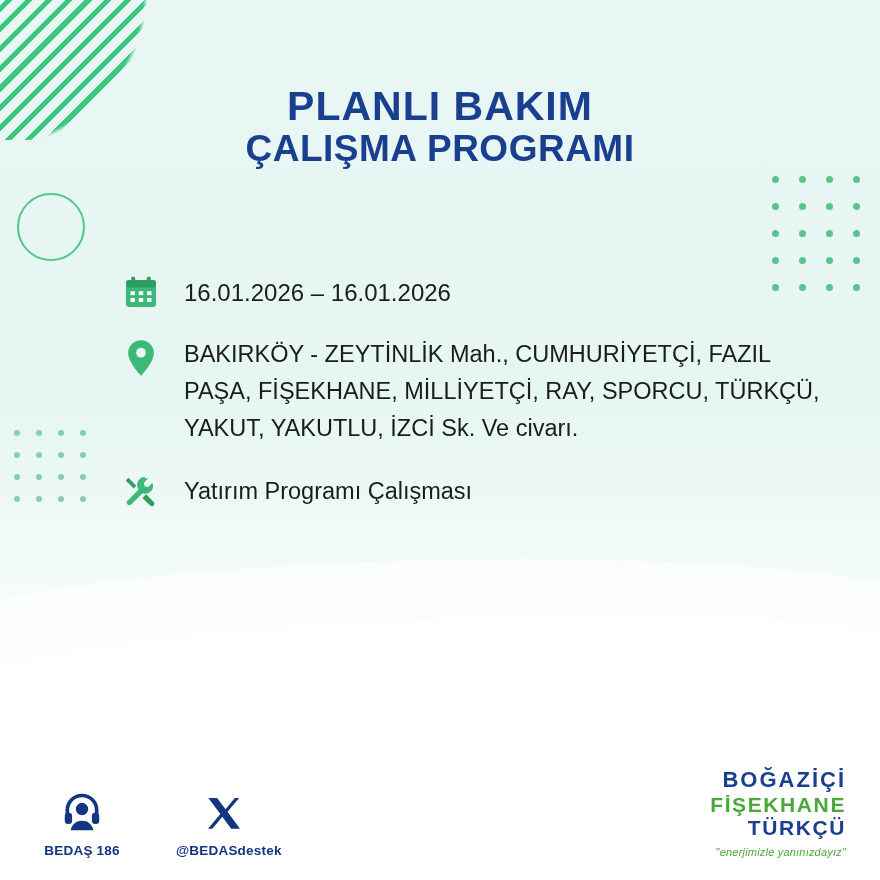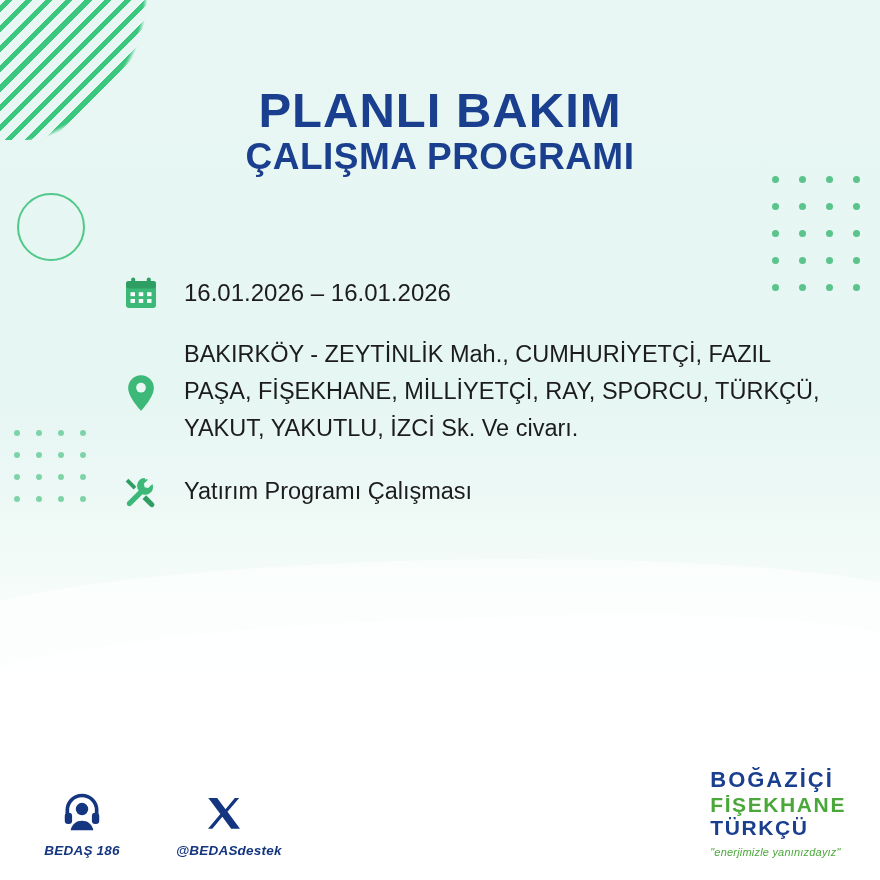--- a/index.html
+++ b/index.html
@@ -112,21 +112,21 @@
 
   .title-wrap {
     position: absolute;
     top: 86px;
     left: 0;
     right: 0;
     text-align: center;
     z-index: 3;
   }
   .title-main {
-    font-size: 49px;
+    font-size: 41px;
     font-weight: bold;
     color: #1b3f8f;
     letter-spacing: 1px;
     line-height: 1.02;
   }
   .title-sub {
     font-size: 37px;
     font-weight: bold;
     color: #1b3f8f;
     letter-spacing: .5px;
@@ -135,21 +135,21 @@
 
   .info {
     position: absolute;
     top: 272px;
     left: 118px;
     right: 40px;
     z-index: 3;
   }
   .info-row {
     display: flex;
-    align-items: center;
+    align-items: flex-start;
     margin-bottom: 24px;
   }
   .info-icon {
     width: 46px;
     min-width: 46px;
     display: flex;
     justify-content: center;
     padding-top: 2px;
   }
   .info-text {
@@ -192,23 +192,23 @@
     display: flex;
     align-items: flex-end;
     justify-content: center;
   }
   .f-label {
     margin-top: 9px;
     font-size: 13.5px;
     color: #14357f;
     font-weight: bold;
     letter-spacing: .2px;
-    font-style: italic;
   }
   .brand {
+    text-align: right;
     line-height: 1.12;
   }
   .brand .b1 {
     font-size: 22px;
     font-weight: bold;
     color: #1b3f8f;
     letter-spacing: 2px;
   }
   .brand .b2 {
     font-size: 21px;

